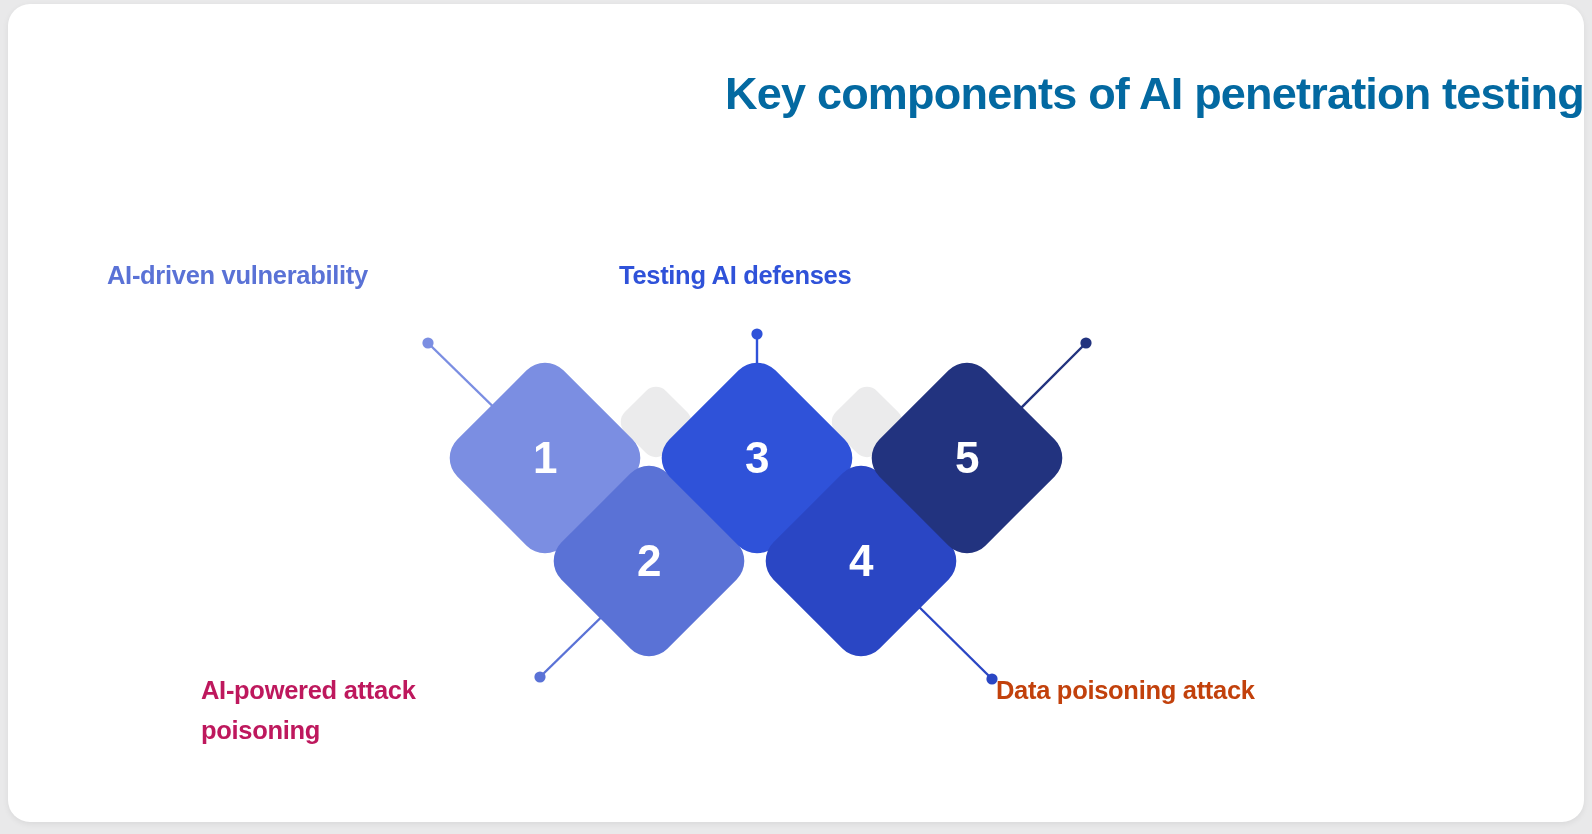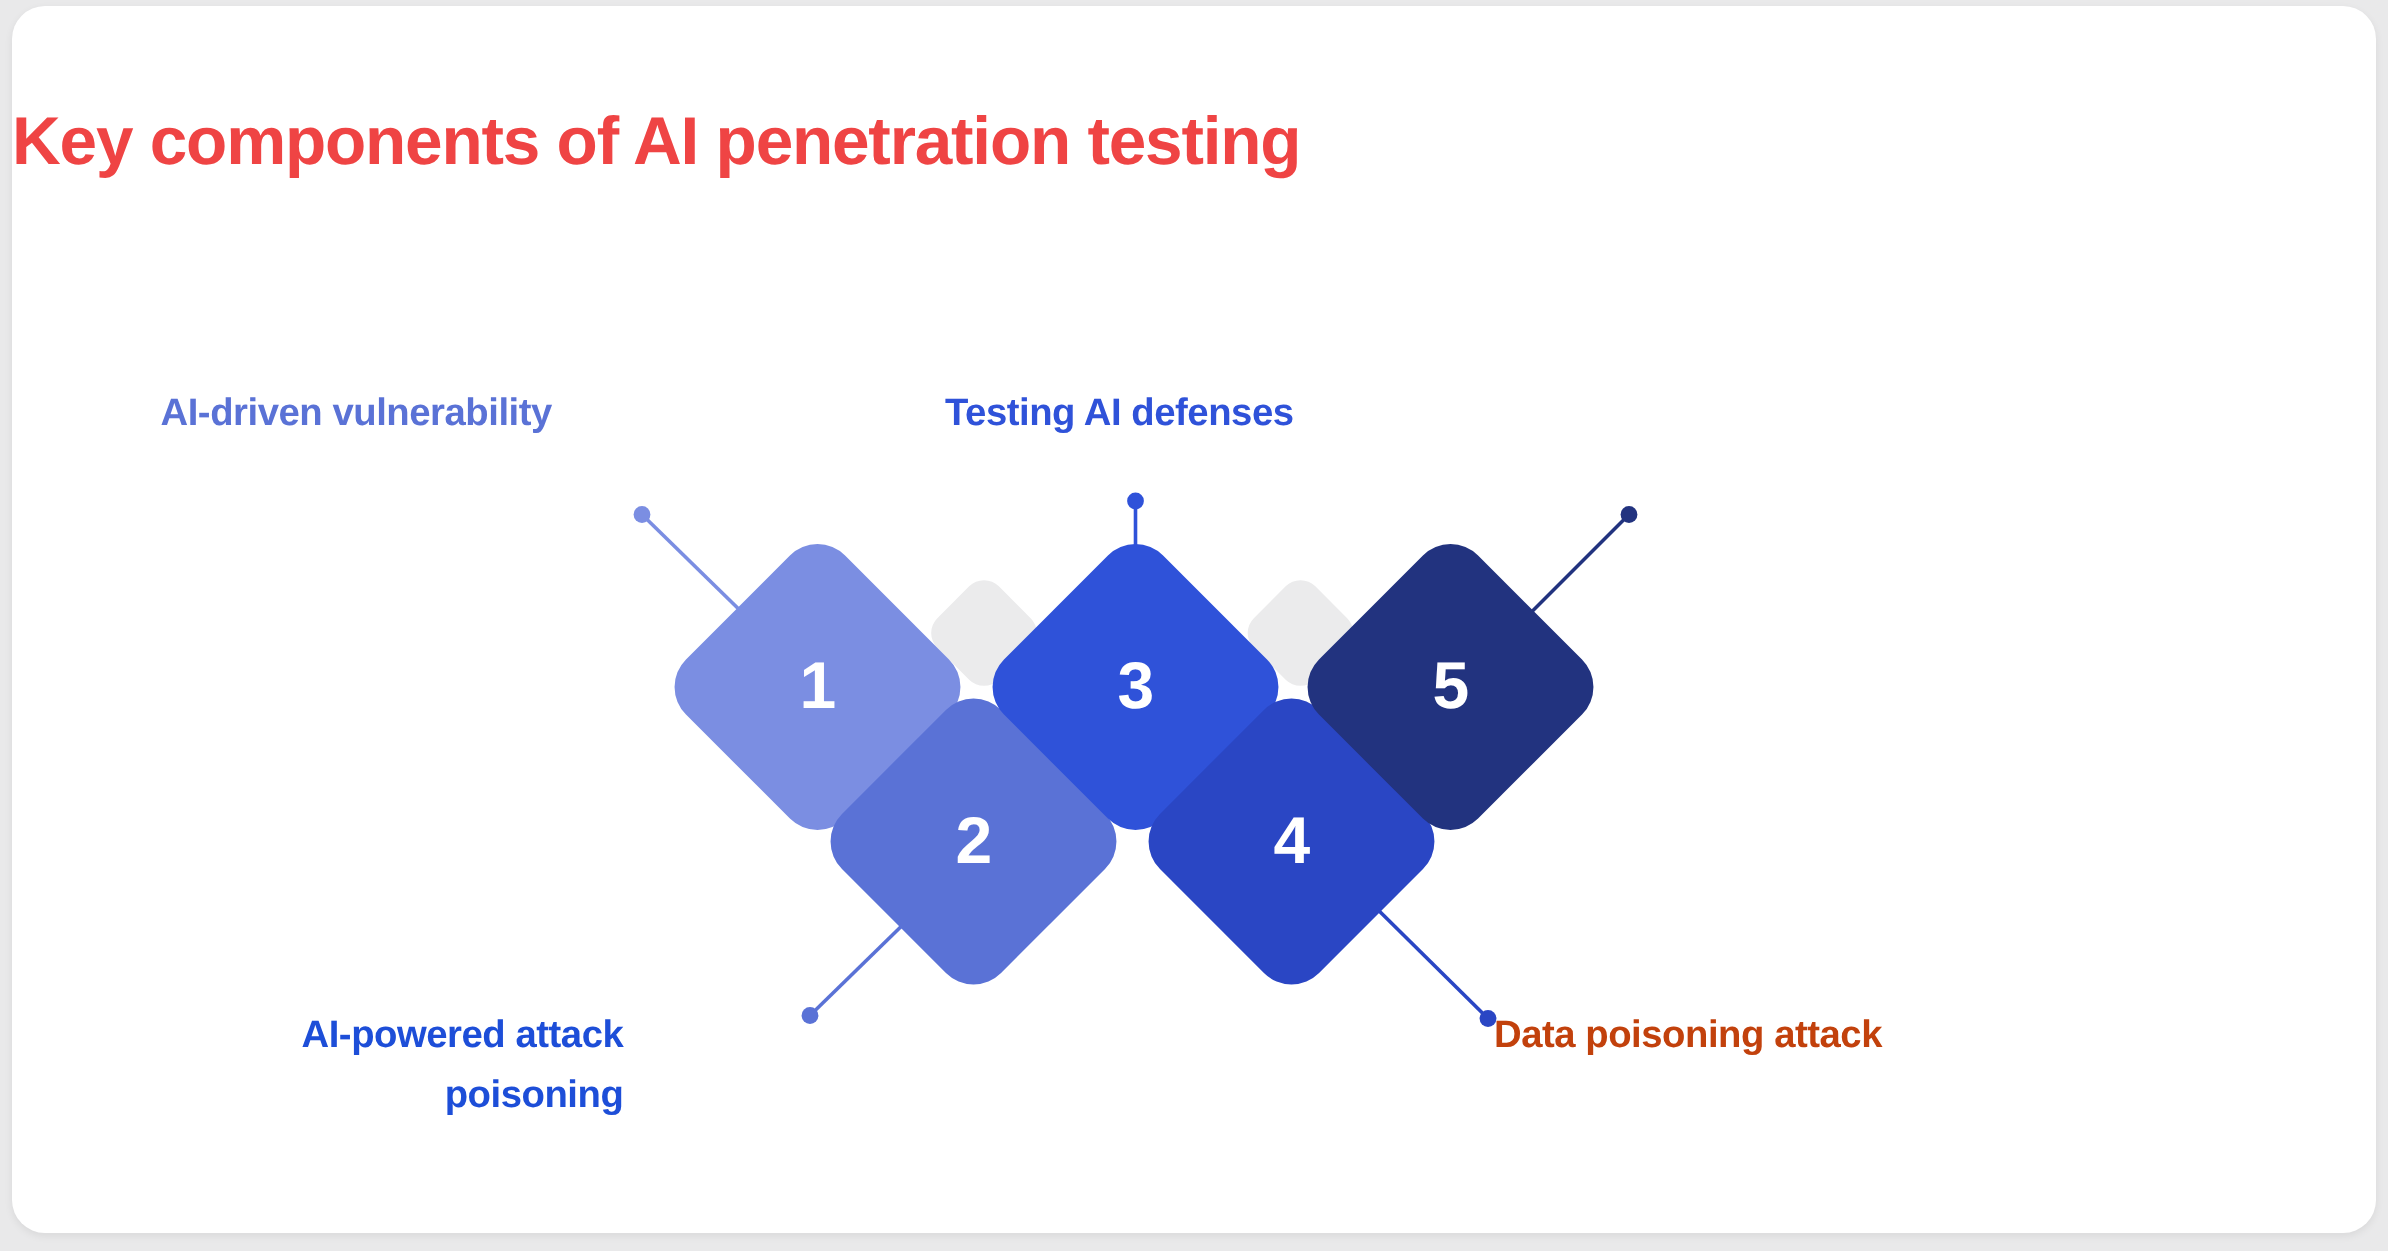--- a/index.html
+++ b/index.html
@@ -32,25 +32,25 @@
     border-radius: 22px;
     box-shadow: 0 2px 6px rgba(0,0,0,0.07);
     overflow: hidden;
   }
 
   #title {
     position: absolute;
     left: 0;
     top: 64px;
     width: 100%;
-    text-align: left;
+    text-align: right;
     font-size: 45px;
     font-weight: bold;
     letter-spacing: -0.8px;
-    color: #ef4444;
+    color: #0369a1;
     white-space: nowrap;
   }
 
   
   #connectors {
     position: absolute;
     left: 0;
     top: 0;
     width: 1576px;
     height: 818px;
@@ -146,26 +146,26 @@
     </div>
 
     <div class="diamond" style="left:884px; top:379px; width:150px; height:150px; background:#22337f;">
       <span class="num">5</span>
     </div>
 
     <div class="label" style="left:99px; top:252px; color:#5a72d6;">
       <span class="ln">AI-driven vulnerability</span>
     </div>
 
-    <div class="label" style="left:611px; top:252px; color:#2f52d9;margin-left:11px;">
+    <div class="label" style="left:611px; top:252px; color:#2f52d9;">
       <span class="ln">Testing AI defenses</span>
     </div>
 
 
-    <div class="label" style="left:193px; top:667px; color:#1d4ed8;text-align:right;">
+    <div class="label" style="left:193px; top:667px; color:#be185d;">
       <span class="ln">AI-powered attack</span>
       <span class="ln">poisoning</span>
     </div>
 
     <div class="label" style="left:988px; top:667px; color:#c2410c;">
       <span class="ln">Data poisoning attack</span>
     </div>
 
   </div>
 </div>

